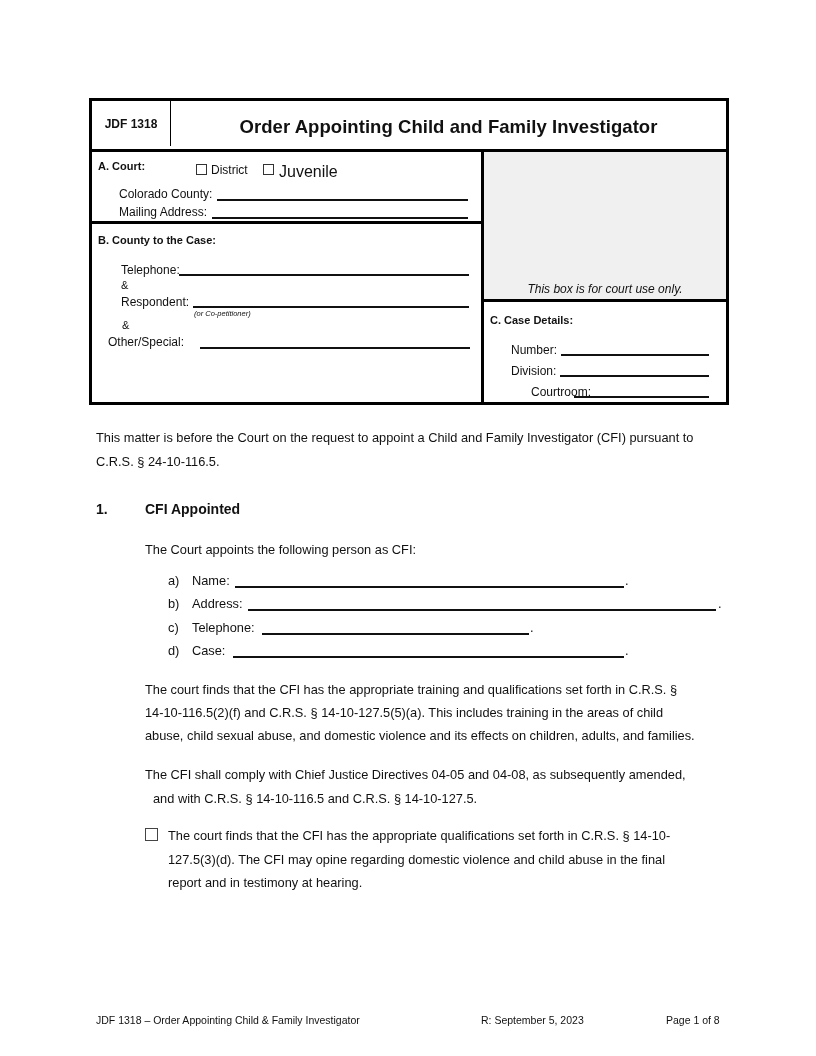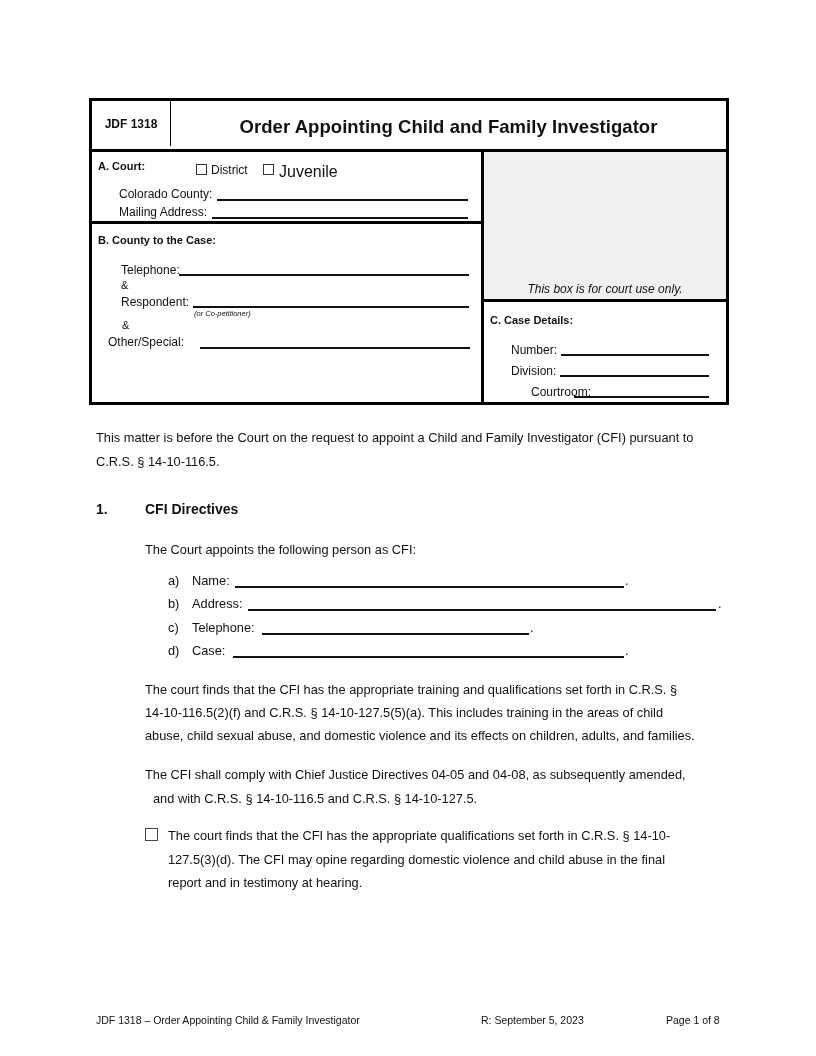--- a/index.html
+++ b/index.html
@@ -115,24 +115,24 @@
   <div class="sec-title" style="left:398px; top:213px;">C.  Case Details:</div>
   <div class="lbl" style="left:419px; top:242px;">Number:</div>
   <div class="line" style="left:469px; top:253px; width:148px;"></div>
   <div class="lbl" style="left:419px; top:263px;">Division:</div>
   <div class="line" style="left:468px; top:274px; width:149px;"></div>
   <div class="lbl" style="left:419px; top:284px;margin-left:20px;">Courtroom:</div>
   <div class="line" style="left:482px; top:295px; width:135px;"></div>
 </div>
 
 <div class="p" style="left:96px; top:426px;">This matter is before the Court on the request to appoint a Child and Family Investigator (CFI) pursuant to</div>
-<div class="p" style="left:96px; top:450px;">C.R.S. § 14-10-116.5.</div>
+<div class="p" style="left:96px; top:450px;">C.R.S. § 24-10-116.5.</div>
 
 <div class="h1num" style="left:96px; top:501px;">1.</div>
-<div class="h1" style="left:145px; top:501px;">CFI Directives</div>
+<div class="h1" style="left:145px; top:501px;">CFI Appointed</div>
 
 <div class="p" style="left:145px; top:538px;">The Court appoints the following person as CFI:</div>
 
 <div class="item" style="left:168px; top:573px;">a)</div>
 <div class="item" style="left:192px; top:573px;">Name:</div>
 <div class="bodyline" style="left:235px; top:586px; width:389px;"></div>
 <div class="dot" style="left:625px; top:573px;">.</div>
 
 <div class="item" style="left:168px; top:596px;">b)</div>
 <div class="item" style="left:192px; top:596px;">Address:</div>

